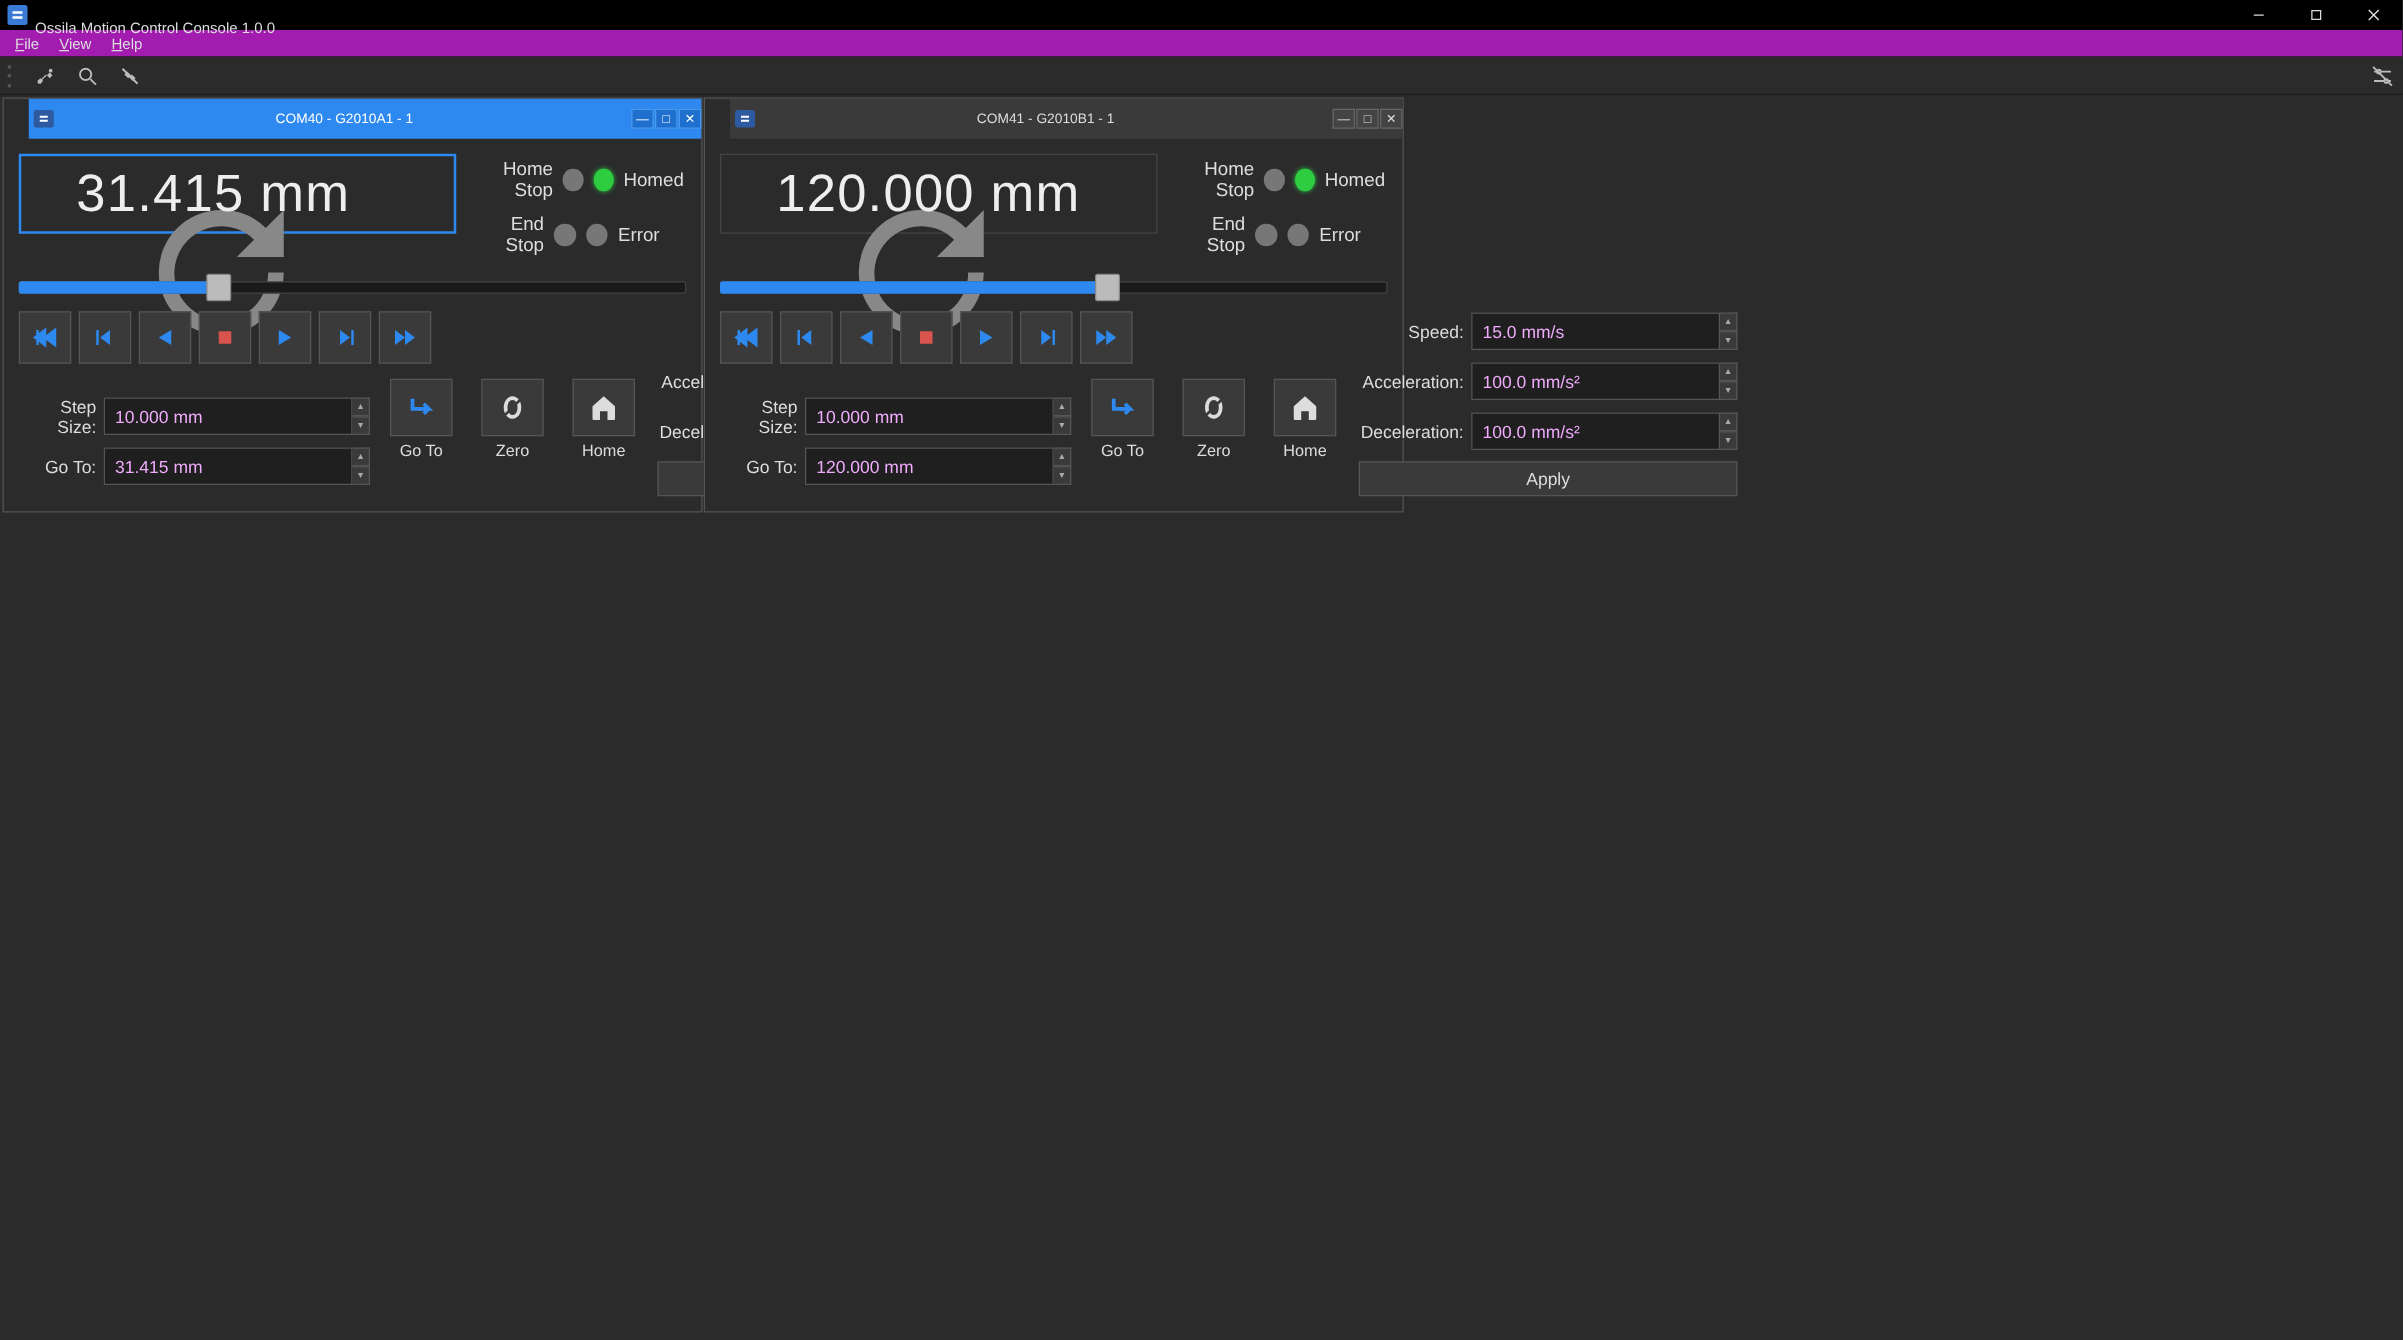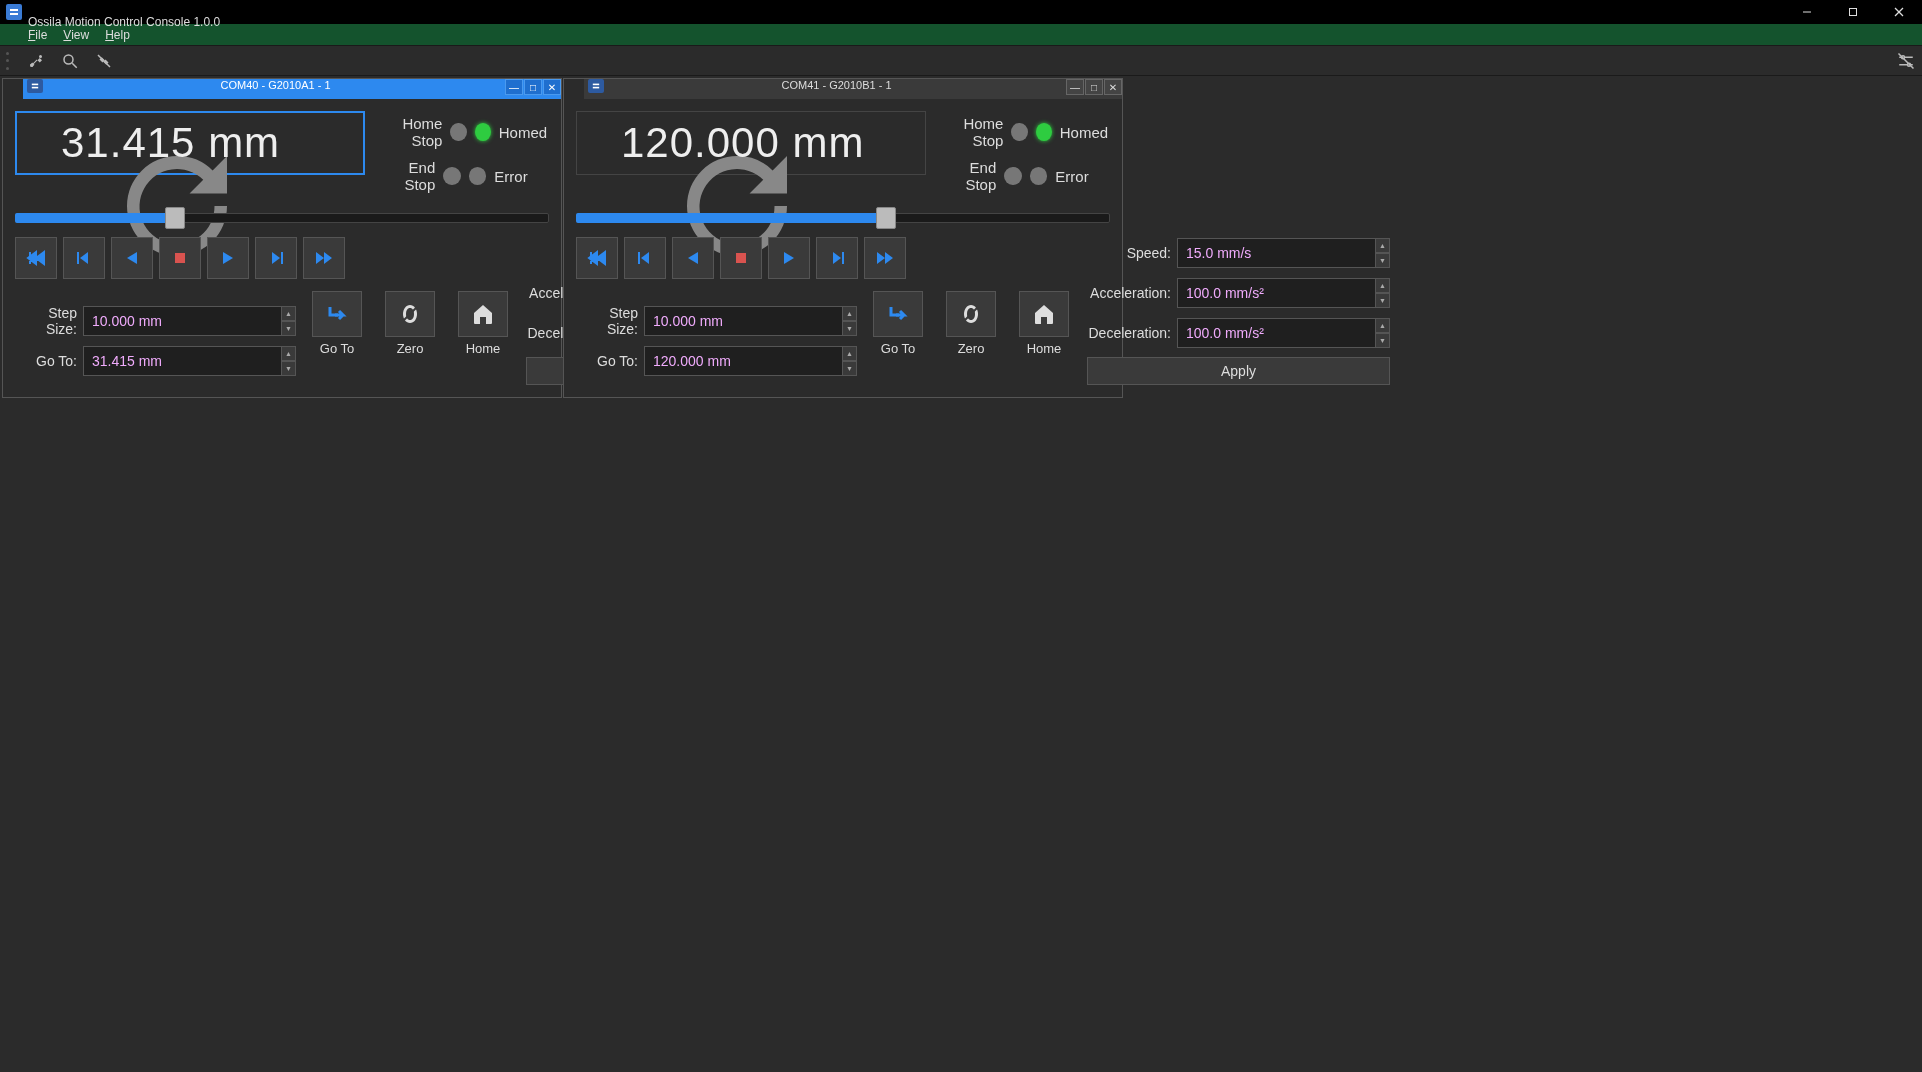--- a/index.html
+++ b/index.html
@@ -7,40 +7,40 @@
 
 
 .titlebar { height: 24px; background: #000; display: flex; align-items: center; padding-left: 6px; }
 .titlebar .app-icon { width: 16px; height: 16px; background: #3a7bd5; border-radius: 2px; margin-right: 6px; display:flex;align-items:center;justify-content:center; }
 .titlebar .app-icon svg{width:10px;height:10px;}
 .titlebar .title { font-size: 12px; color: #ddd; margin-top: 20px; }
 .titlebar .winbtns { margin-left: auto; display: flex; }
 .titlebar .winbtn { width: 46px; height: 24px; display: flex; align-items: center; justify-content: center; color: #ddd; font-size: 12px; }
 
 
-.menubar { height: 22px; background: #14532d; border-bottom: 1px solid #1a1a1a; display: flex; align-items: center; padding-left: 20px; font-size: 12px; }
+.menubar { height: 22px; background: #a21caf; border-bottom: 1px solid #1a1a1a; display: flex; align-items: center; padding-left: 4px; font-size: 12px; }
 .menubar .menu-item { padding: 2px 8px; cursor: default; }
 .menubar .menu-item u { text-decoration: underline; }
 
 
 .toolbar { height: 30px; background: #2b2b2b; display: flex; align-items: center; padding: 0 6px; gap: 10px; border-bottom: 1px solid #1a1a1a; }
 .tool-left { display:flex; align-items:center; gap:14px;}
 .tool-icon { width: 20px; height: 20px; display: flex; align-items: center; justify-content: center; color: #bbb; }
 .tool-icon svg { width: 18px; height: 18px; }
 .tool-grip{ width:4px; height:18px; display:flex; flex-direction:column; justify-content:space-between; margin-right:2px;}
 .tool-grip span{width:3px;height:3px;background:#555;border-radius:50%;}
 .tool-right{margin-left:auto;display:flex;align-items:center;}
 
 
 .workspace { position: relative; height: calc(100% - 24px - 22px - 30px); background: #2b2b2b; }
 
 
 .subwin { position: absolute; width: 560px; background: #2b2b2b; border: 1px solid #555; }
 .subwin.active .sub-title { background: #2d89ef; color: #fff; }
-.sub-title { height: 20px; background: #3a3a3a; display: flex; font-size: 11px; color: #ddd; margin-left: 20px; }
+.sub-title { height: 32px; background: #3a3a3a; display: flex; align-items: center; font-size: 11px; color: #ddd; margin-left: 20px; }
 .sub-title .sub-icon { width: 16px; height: 14px; background:#2d5aa0; margin: 0 4px; border-radius:2px; display:flex;align-items:center;justify-content:center;}
 .sub-title .sub-icon svg{width:8px;height:8px;}
 .sub-title .sub-label { flex: 1; text-align: center; }
 .sub-title .sub-btns { display: flex; }
 .sub-title .sub-btn { width: 18px; height: 16px; display:flex;align-items:center;justify-content:center; margin-left:1px; font-size:10px; background:#444; border:1px solid #666;}
 .subwin.active .sub-title .sub-btn{ background:#1f6fcf; border-color:#4a9aef;}
 
 .sub-body { padding: 12px; }
 
 

